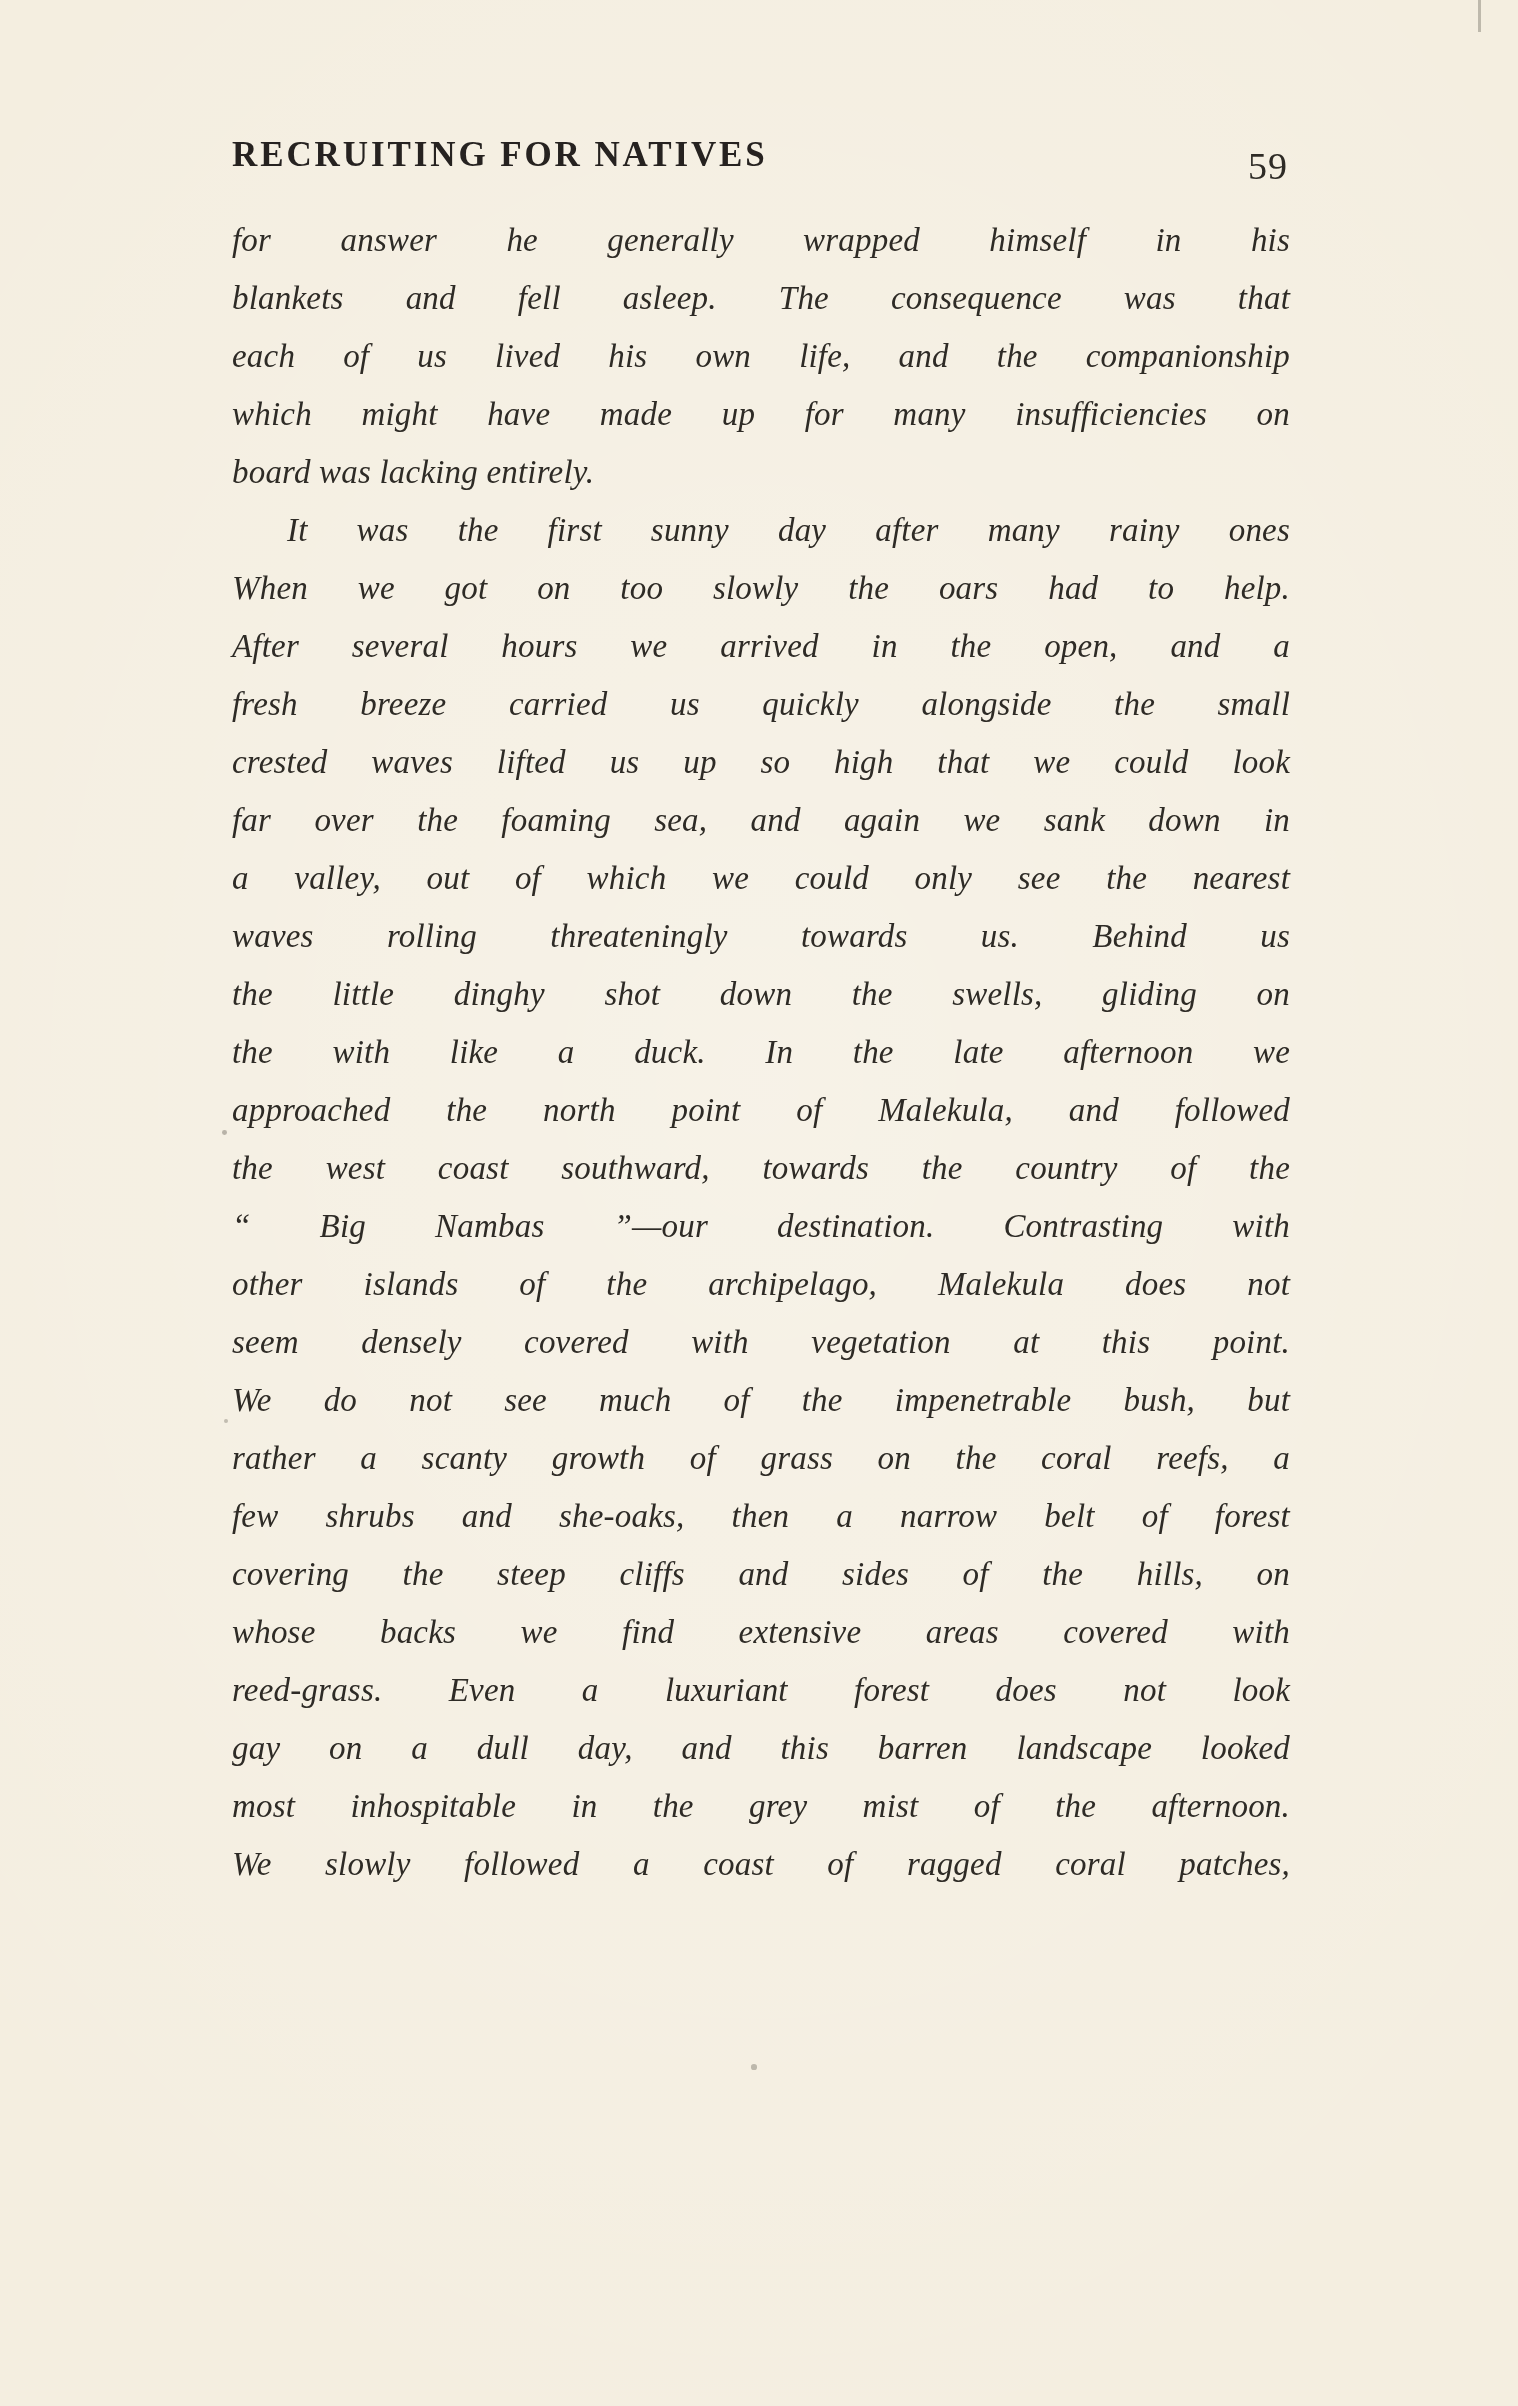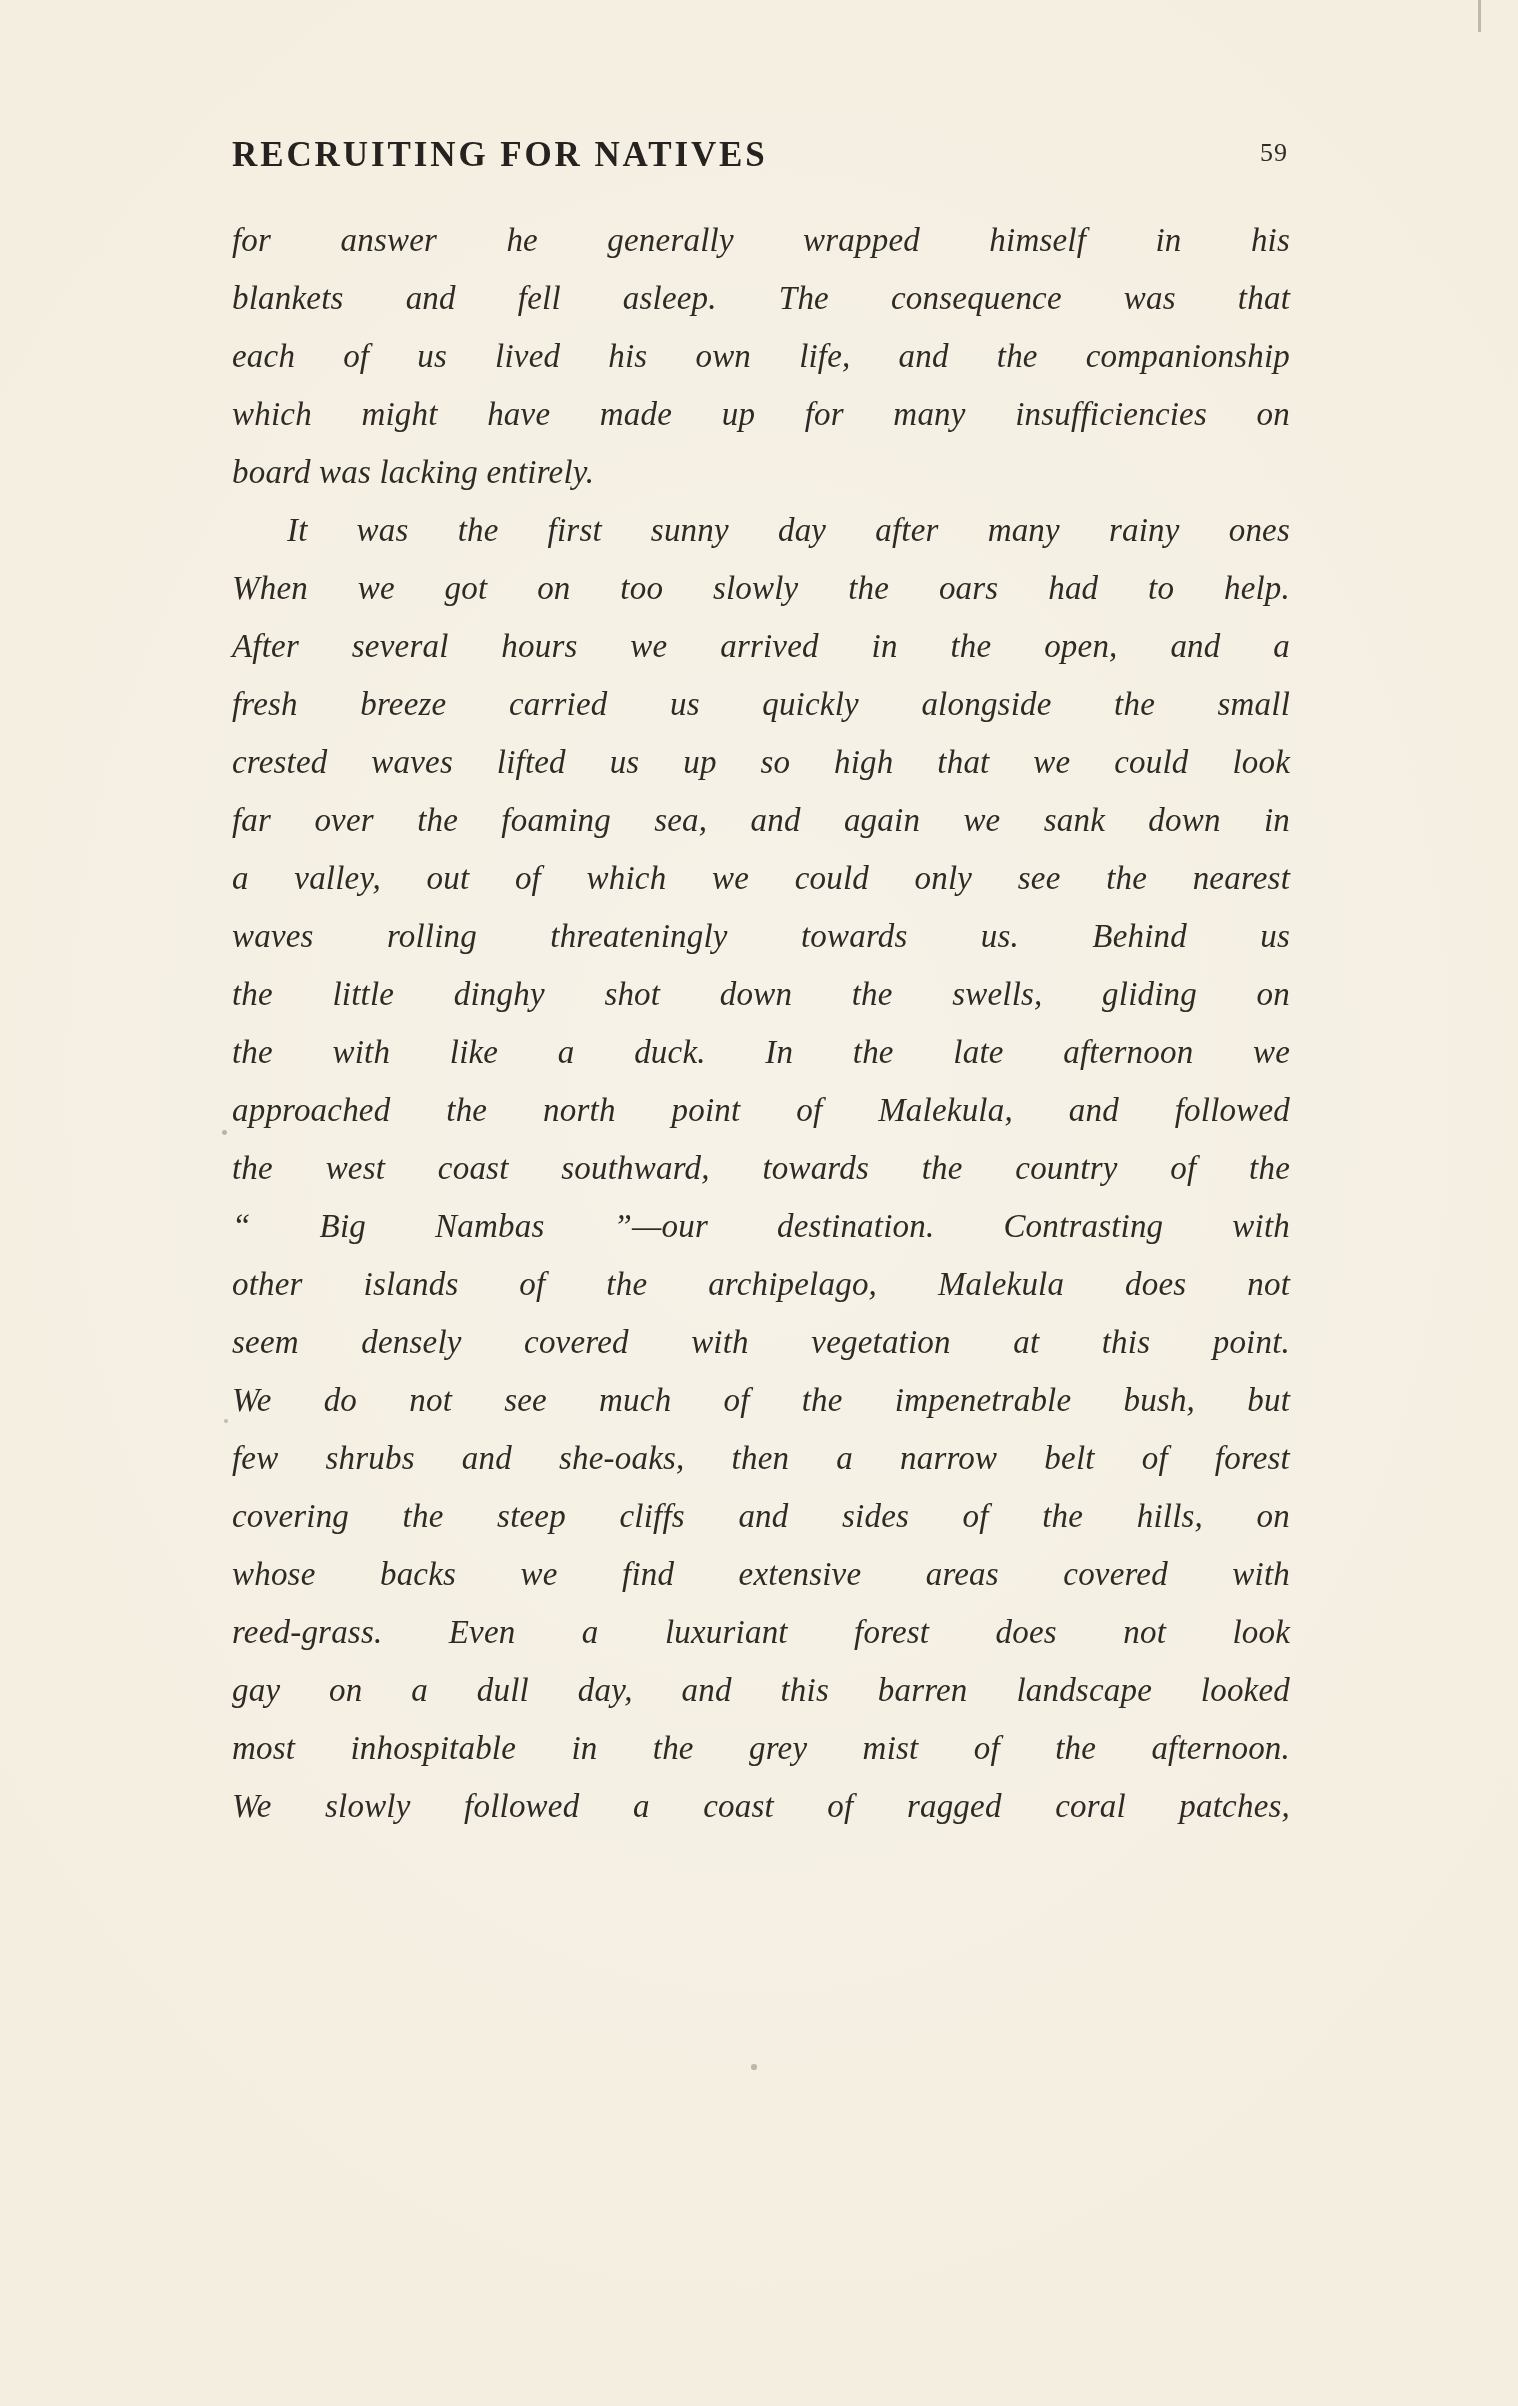--- a/index.html
+++ b/index.html
@@ -39,22 +39,22 @@
     text-align: left;
     font-size: 35px;
     font-weight: bold;
     letter-spacing: 2.9px;
     color: var(--ink-heading);
     white-space: nowrap;
   }
   .page-number {
     position: absolute;
     right: 1.9px;
-    top: 3px;
-    font-size: 26px;
+    top: 9px;
+    font-size: 38px;
     letter-spacing: 1px;
     color: var(--ink);
     text-align: center;
   }
   .body-block {
     position: absolute;
     top: 211px;
     left: 232px;
     width: 1058px;
     font-size: 33px;
@@ -120,20 +120,21 @@
       <div class="line">a valley, out of which we could only see the nearest</div>
       <div class="line">waves rolling threateningly towards us. Behind us</div>
       <div class="line">the little dinghy shot down the swells, gliding on</div>
       <div class="line">the with like a duck. In the late afternoon we</div>
       <div class="line">approached the north point of Malekula, and followed</div>
       <div class="line">the west coast southward, towards the country of the</div>
       <div class="line">“ Big Nambas ”—our destination. Contrasting with</div>
       <div class="line">other islands of the archipelago, Malekula does not</div>
       <div class="line">seem densely covered with vegetation at this point.</div>
       <div class="line">We do not see much of the impenetrable bush, but</div>
+      <div class="line">rather a scanty growth of grass on the coral reefs, a</div>
       <div class="line">few shrubs and she-oaks, then a narrow belt of forest</div>
       <div class="line">covering the steep cliffs and sides of the hills, on</div>
       <div class="line">whose backs we find extensive areas covered with</div>
       <div class="line">reed-grass. Even a luxuriant forest does not look</div>
       <div class="line">gay on a dull day, and this barren landscape looked</div>
       <div class="line">most inhospitable in the grey mist of the afternoon.</div>
       <div class="line">We slowly followed a coast of ragged coral patches,</div>
     </div>
 
   <div class="speck s1"></div>

